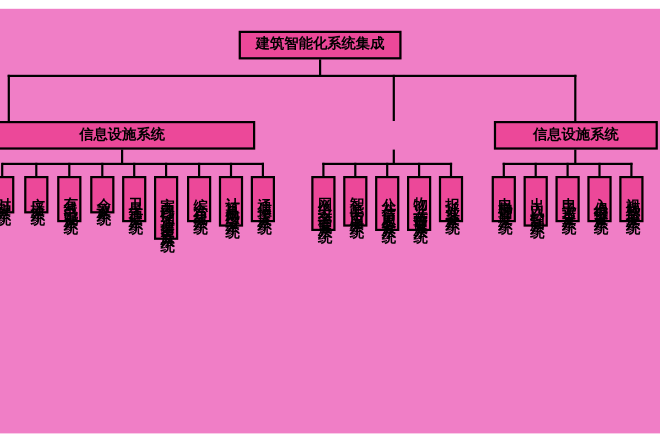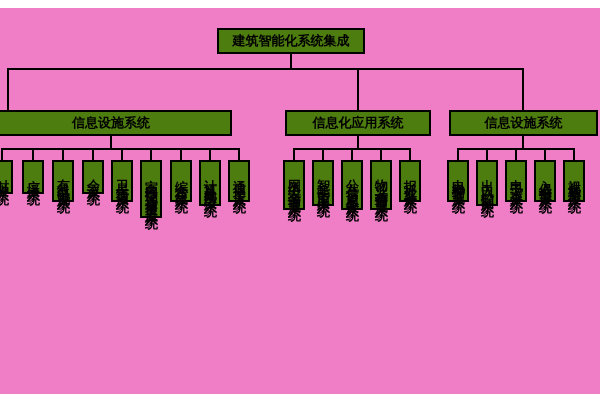--- a/index.html
+++ b/index.html
@@ -11,21 +11,21 @@
     font-family:"DejaVu Sans","Liberation Sans",sans-serif;
     color:#000;
   }
   .bg {
     position:absolute; left:0; top:8px; width:600px; height:386px;
     background:#F07EC6;
   }
   .stage { position:absolute; left:0; top:0; width:600px; height:400px; }
   .box {
     position:absolute;
-    background:#4d7c0f;
+    background:#ec4899;
     border:2px solid #000;
     font-weight:bold;
   }
   .hbox {
     height:26px;
     font-size:13px;
     text-align:center;
     line-height:22px;
     white-space:nowrap;
   }
@@ -52,21 +52,20 @@
 
   <div class="box hbox" style="left:217px; top:28px; width:148px;">建筑智能化系统集成</div>
 
   <div class="vline" style="left:290px; top:54px; height:16px;"></div>
   <div class="hline" style="left:7px;  top:68px; width:517px;"></div>
   <div class="vline" style="left:7px;   top:68px; height:42px;"></div>
   <div class="vline" style="left:357px; top:68px; height:42px;"></div>
   <div class="vline" style="left:522px; top:68px; height:42px;"></div>
 
   <div class="box hbox" style="left:-10px; top:110px; width:242px;">信息设施系统</div>
-  <div class="box hbox" style="left:285px; top:110px; width:146px;">信息化应用系统</div>
   <div class="box hbox" style="left:449px; top:110px; width:149px;">信息设施系统</div>
 
   <div class="vline" style="left:110px; top:136px; height:14px;"></div>
   <div class="hline" style="left:2px;   top:148px; width:238px;"></div>
   <div class="vline" style="left:1px;   top:148px; height:12px;"></div>
   <div class="vline" style="left:32px;  top:148px; height:12px;"></div>
   <div class="vline" style="left:62px;  top:148px; height:12px;"></div>
   <div class="vline" style="left:92px;  top:148px; height:12px;"></div>
   <div class="vline" style="left:121px; top:148px; height:12px;"></div>
   <div class="vline" style="left:150px; top:148px; height:12px;"></div>

